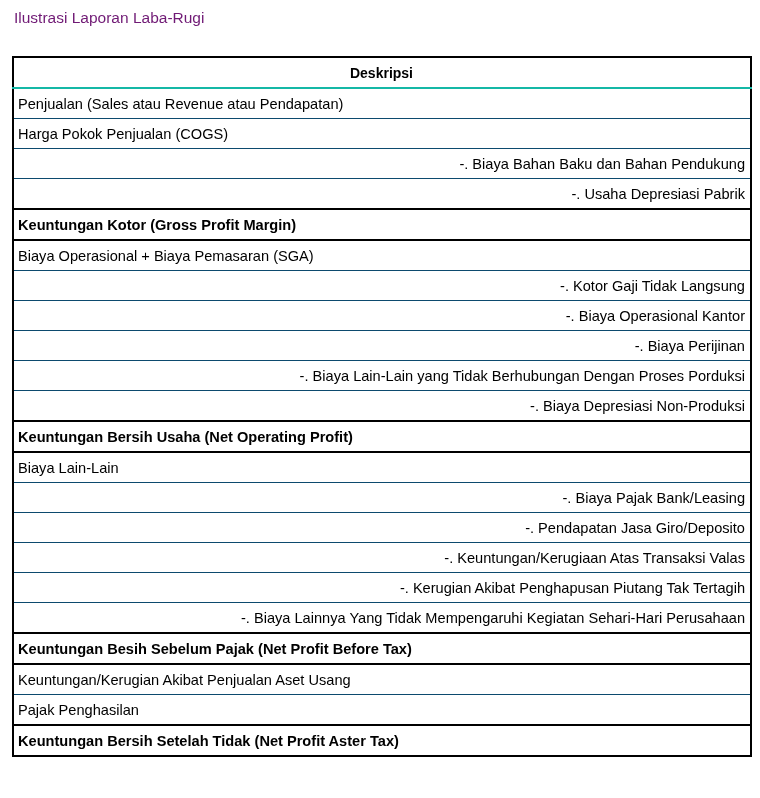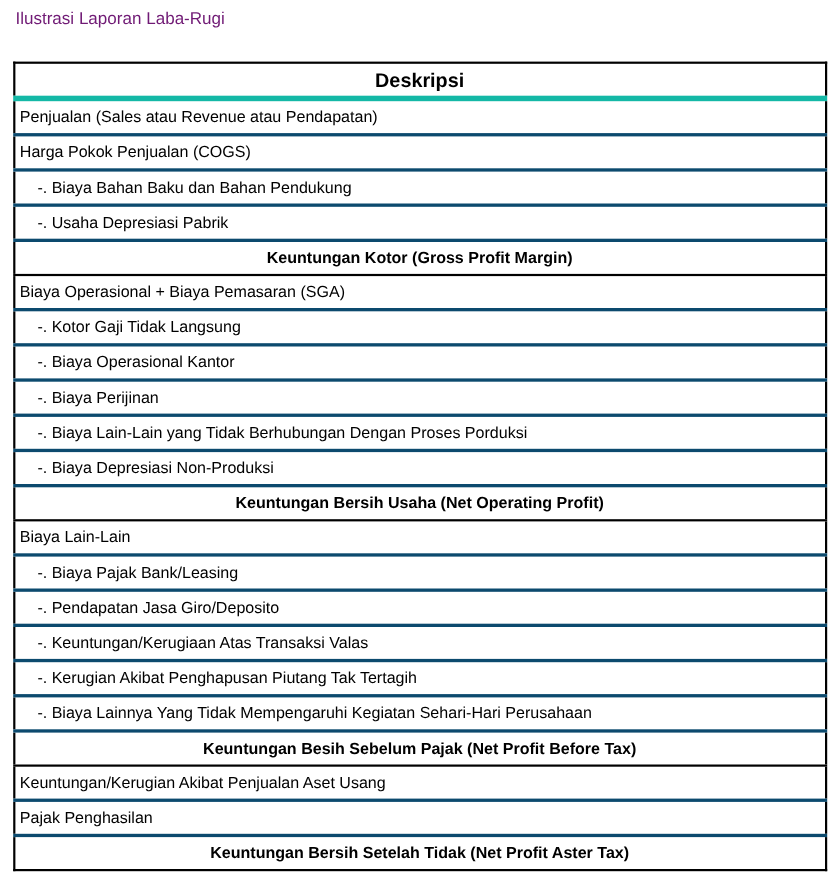--- a/index.html
+++ b/index.html
@@ -42,52 +42,52 @@
     border-top: 2px solid #000;
     border-bottom: 2px solid #000;
   }
 
   table.report td {
     height: 29px;
     padding: 0 5px 0 4px;
     font-size: 14.6px;
     line-height: 28px;
     border-top: 1px solid #000;
-    border-bottom: 3px solid #0c4a6e;
+    border-bottom: 1px solid #0c4a6e;
     vertical-align: middle;
     white-space: nowrap;
     overflow: hidden;
     background: #ffffff;
   }
 
   
   tr.row-header td {
     font-weight: bold;
     text-align: center;
     border-top: none;
-    border-bottom: 5px solid #14b8a6;
-    font-size: 18px;
+    border-bottom: 2px solid #14b8a6;
+    font-size: 14px;
   }
 
   
   tr.row-item td {
     text-align: left;
     padding-left: 4px;
   }
 
   
   tr.row-sub td {
-    text-align: left;
+    text-align: right;
     padding-left: 20px;
   }
 
   
   tr.row-summary td {
     font-weight: bold;
-    text-align: center;
+    text-align: left;
     padding-right: 5px;
     border-top: 2px solid #000;
     border-bottom: 2px solid #000;
   }
   tr.row-summary + tr td {
     border-top: none;
     margin-top: 43px;
   }
   tr.row-last-summary td {
     border-bottom: none;

